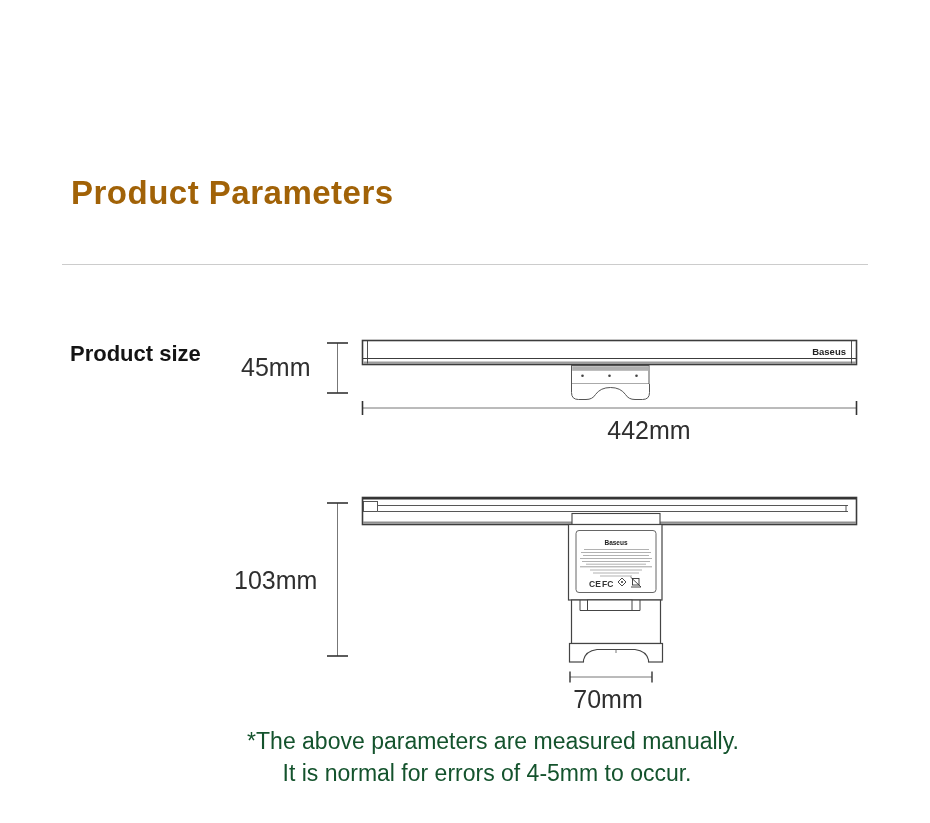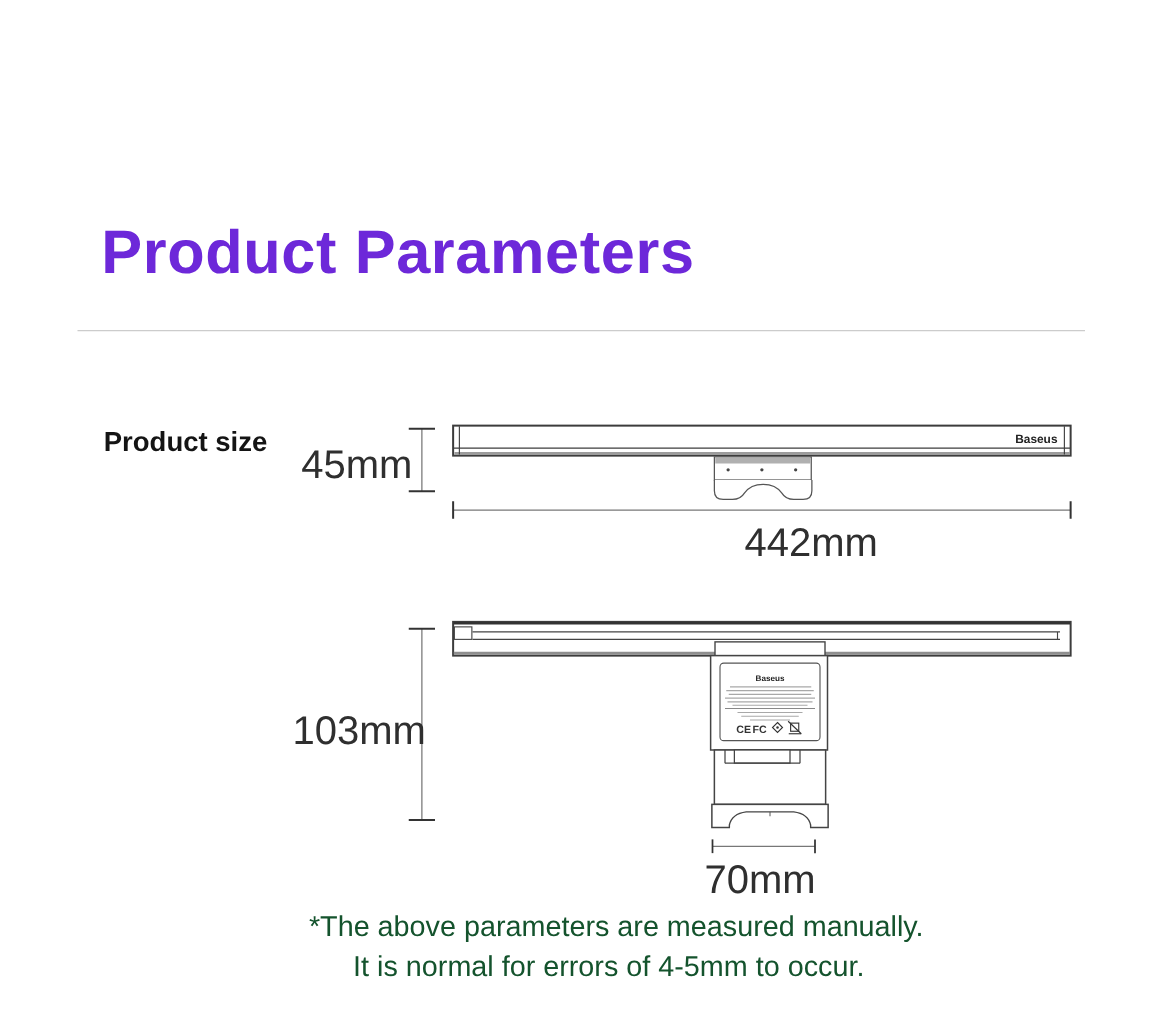--- a/index.html
+++ b/index.html
@@ -4,33 +4,33 @@
 <style>
   html,body { margin:0; padding:0; background:#ffffff; }
   .page {
     position:relative; width:930px; height:823px;
     background:#ffffff; overflow:hidden;
     font-family:"Liberation Sans", sans-serif;
     color:#2a2a2a;
   }
   .abs { position:absolute; }
   .page-title {
-    left:81px; top:174px;
-    font-size:49px; font-weight:600; letter-spacing:0.5px; color:#6d28d9;
+    left:71px; top:174px;
+    font-size:33px; font-weight:600; letter-spacing:0.5px; color:#a16207;
     white-space:nowrap;
   }
   .divider {
     left:62px; top:264px; width:806px; height:1px; background:#cccccc;
   }
   .section-label {
-    left:83px; top:341px;
+    left:70px; top:341px;
     font-size:22px; font-weight:700; color:#141414; white-space:nowrap;
   }
   .dim-label {
-    font-size:32px; font-weight:400; color:#2f2f2f; white-space:nowrap;
+    font-size:25px; font-weight:400; color:#2f2f2f; white-space:nowrap;
   }
   .dim-45  { left:241px; top:353px; }
   .dim-442 { left:649px; top:416px; transform:translateX(-50%); }
   .dim-103 { left:234px; top:566px; }
   .dim-70  { left:608px; top:685px; transform:translateX(-50%); }
   .footnote {
     font-size:23px; color:#14532d; white-space:nowrap;
     transform:translateX(-50%);
   }
   .footnote-1 { left:493px; top:728px; }

